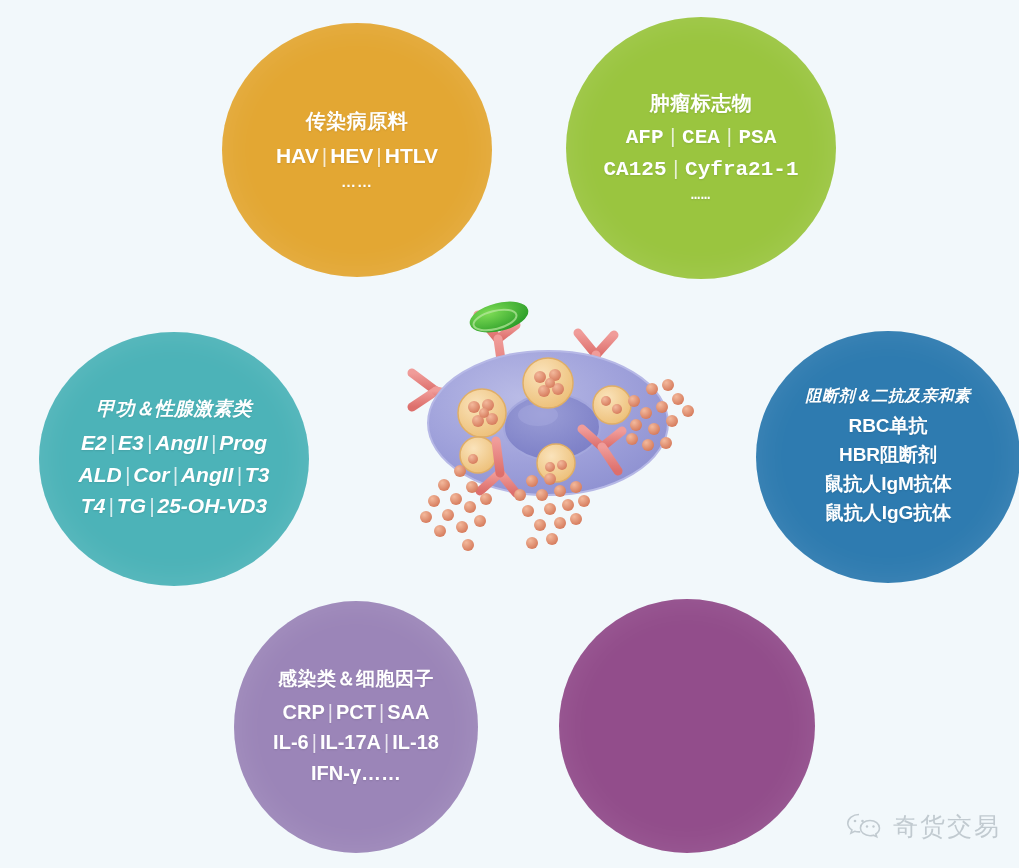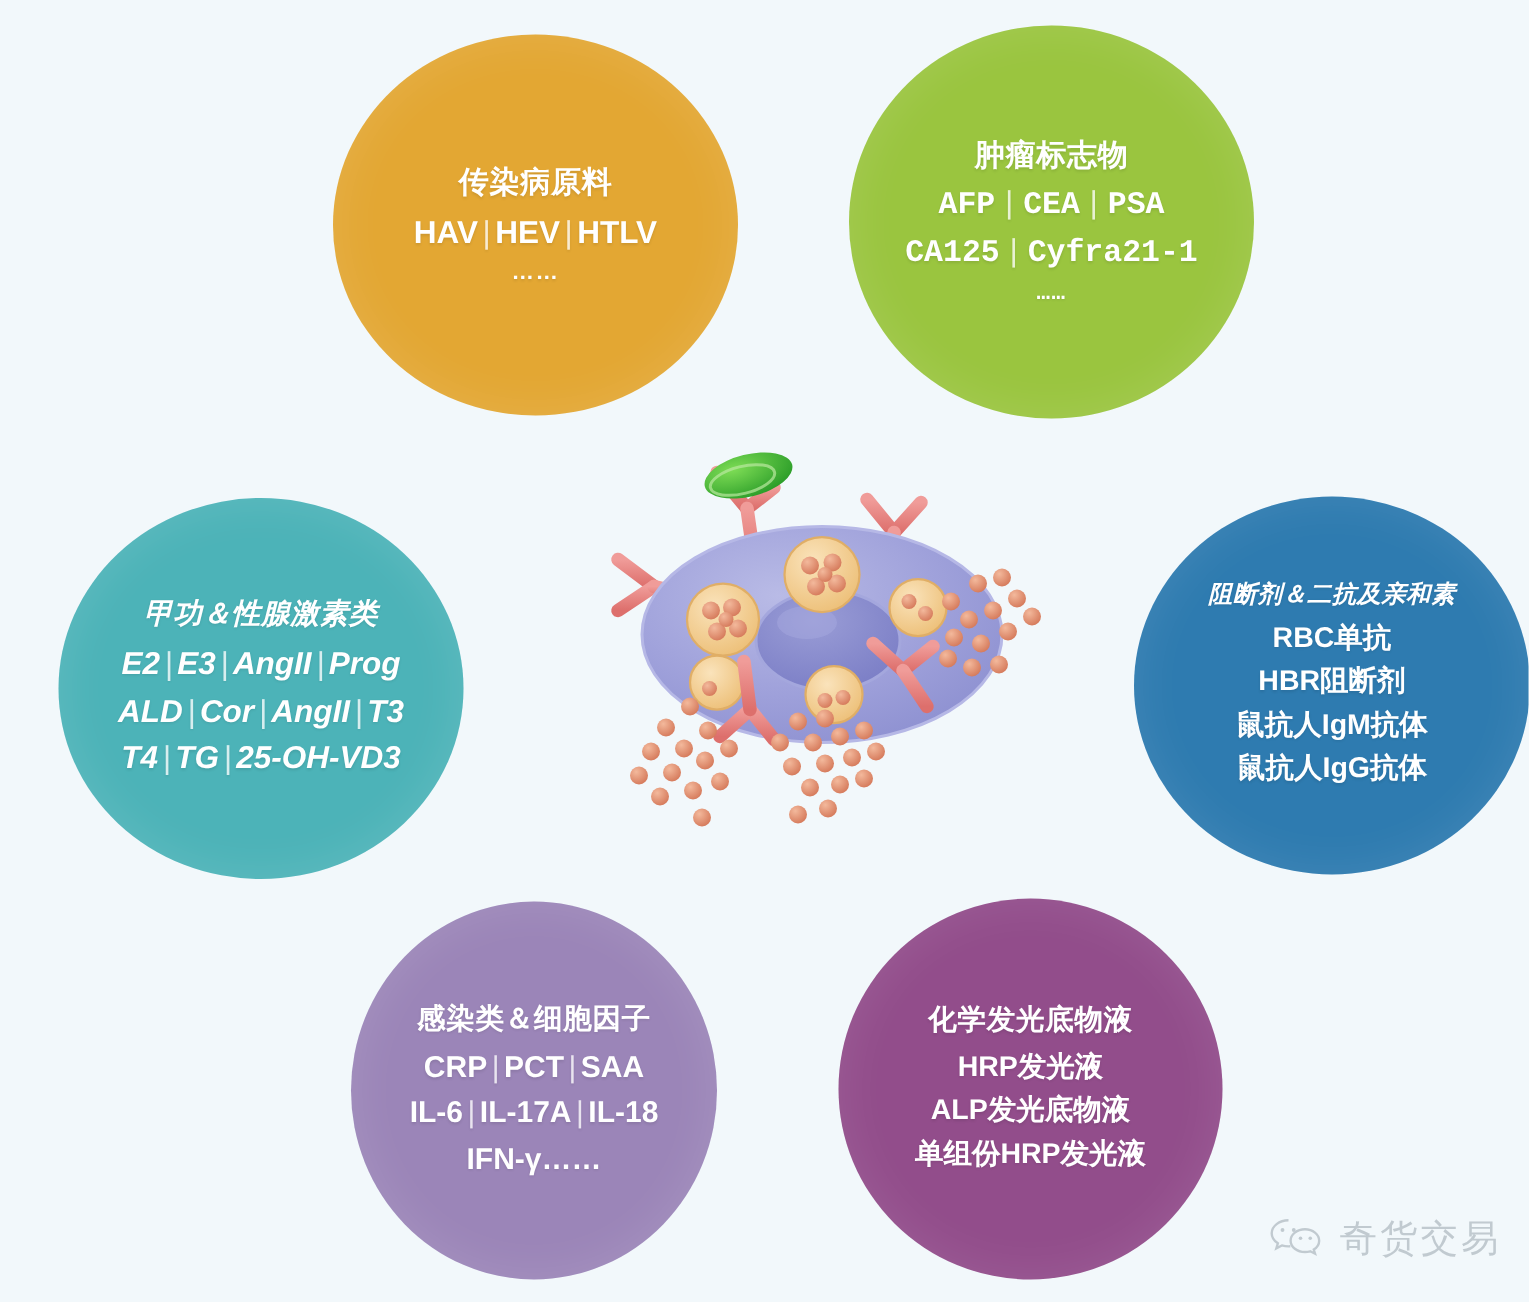--- a/index.html
+++ b/index.html
@@ -189,26 +189,20 @@
       <div class="b-line" style="font-size:20px;">
         <span>IL-6</span><span class="sep">|</span><span>IL-17A</span><span class="sep">|</span><span>IL-18</span>
       </div>
       <div class="b-line" style="font-size:20px;">IFN-γ……</div>
     </div>
   </div>
 
   <div class="bubble" id="bubble-substrate">
     <div class="halo" style="background: radial-gradient(circle at 50% 50%, rgba(221,208,221,0) 0%, rgba(221,208,221,0) 86%, rgba(221,208,221,0.9) 90%, rgba(221,208,221,0.3) 99%, rgba(221,208,221,0) 100%);"></div>
     <div class="inner" style="left:9px;top:9px;right:9px;bottom:9px;background:#924d8b;box-shadow:inset 0 0 34px rgba(255,255,255,0.10);"></div>
-    <div class="lines">
-      <div class="b-title" style="font-size:19px;">化学发光底物液</div>
-      <div class="b-line" style="font-size:19px;">HRP发光液</div>
-      <div class="b-line" style="font-size:19px;">ALP发光底物液</div>
-      <div class="b-line" style="font-size:19px;">单组份HRP发光液</div>
-    </div>
   </div>
 
   <div id="cell-illustration">
     <svg width="300" height="265" viewBox="0 0 300 265" xmlns="http://www.w3.org/2000/svg">
       <defs>
         <radialGradient id="cellGrad" cx="38%" cy="32%" r="78%">
           <stop offset="0%" stop-color="#b9bbe6"></stop>
           <stop offset="55%" stop-color="#a0a2db"></stop>
           <stop offset="100%" stop-color="#8c8fd0"></stop>
         </radialGradient>

